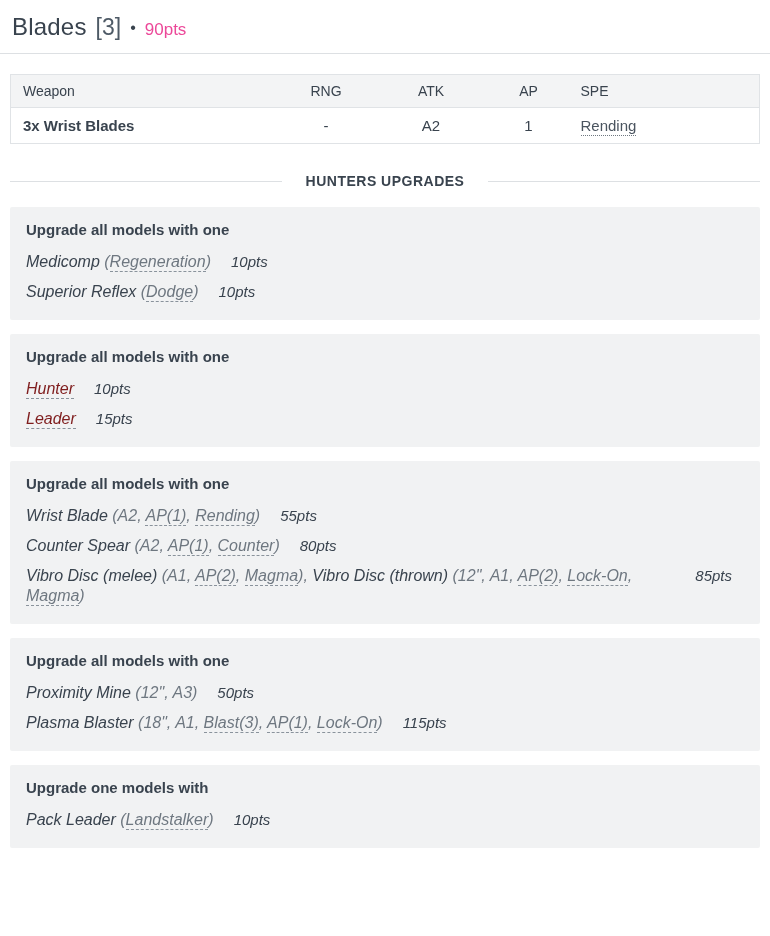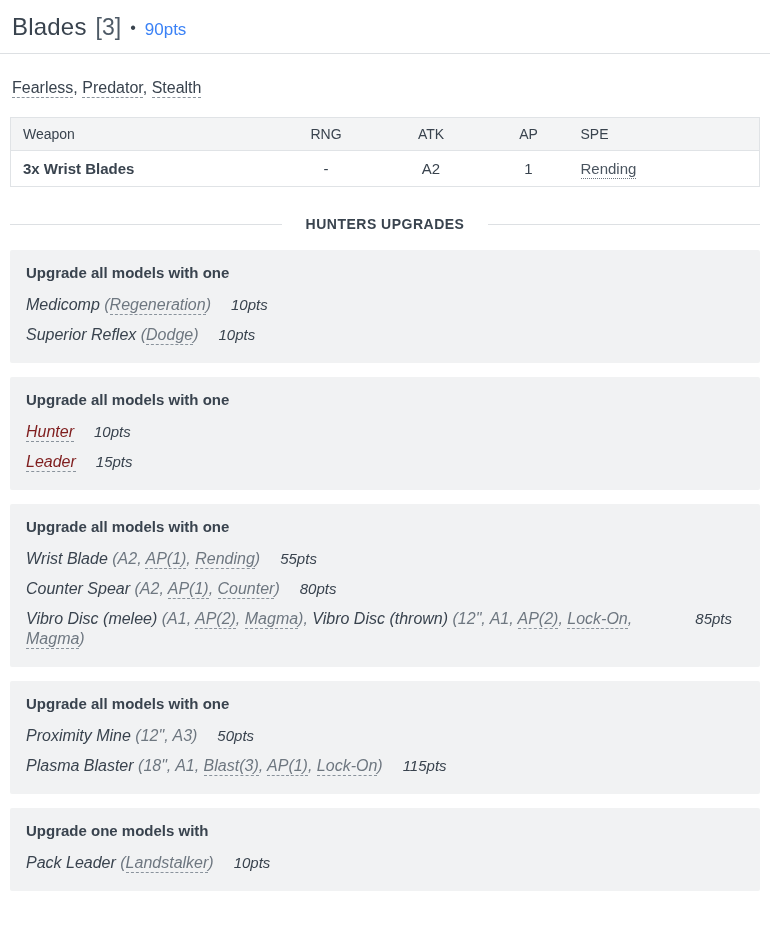--- a/index.html
+++ b/index.html
@@ -37,21 +37,21 @@
     color: #4e5a66;
   }
   .bullet-sep {
     font-size: 16px;
     color: #39434e;
     position: relative;
     top: -2px;
   }
   .unit-points {
     font-size: 17px;
-    color: #3b82f6;
+    color: #ec4899;
   }
   .page-divider {
     height: 0;
     border-top: 1px solid #dde0e3;
   }
   
   .content {
     padding: 0 10px;
   }
   .stats-line {
@@ -173,21 +173,20 @@
       <span class="bullet-sep">•</span>
       <span class="unit-points">90pts</span>
     </div>
   </div>
 
   <div class="page-divider"></div>
 
   <div class="content">
 
 
-    <div class="rules-line" id="rules-line"><span class="rule-link">Fearless</span><span>, </span><span class="rule-link">Predator</span><span>, </span><span class="rule-link">Stealth</span></div>
 
     <table class="weapons">
       <colgroup>
         <col class="col-weapon">
           <col class="col-rng">
           <col class="col-atk">
           <col class="col-ap">
           <col>
       </colgroup>
       <thead>

